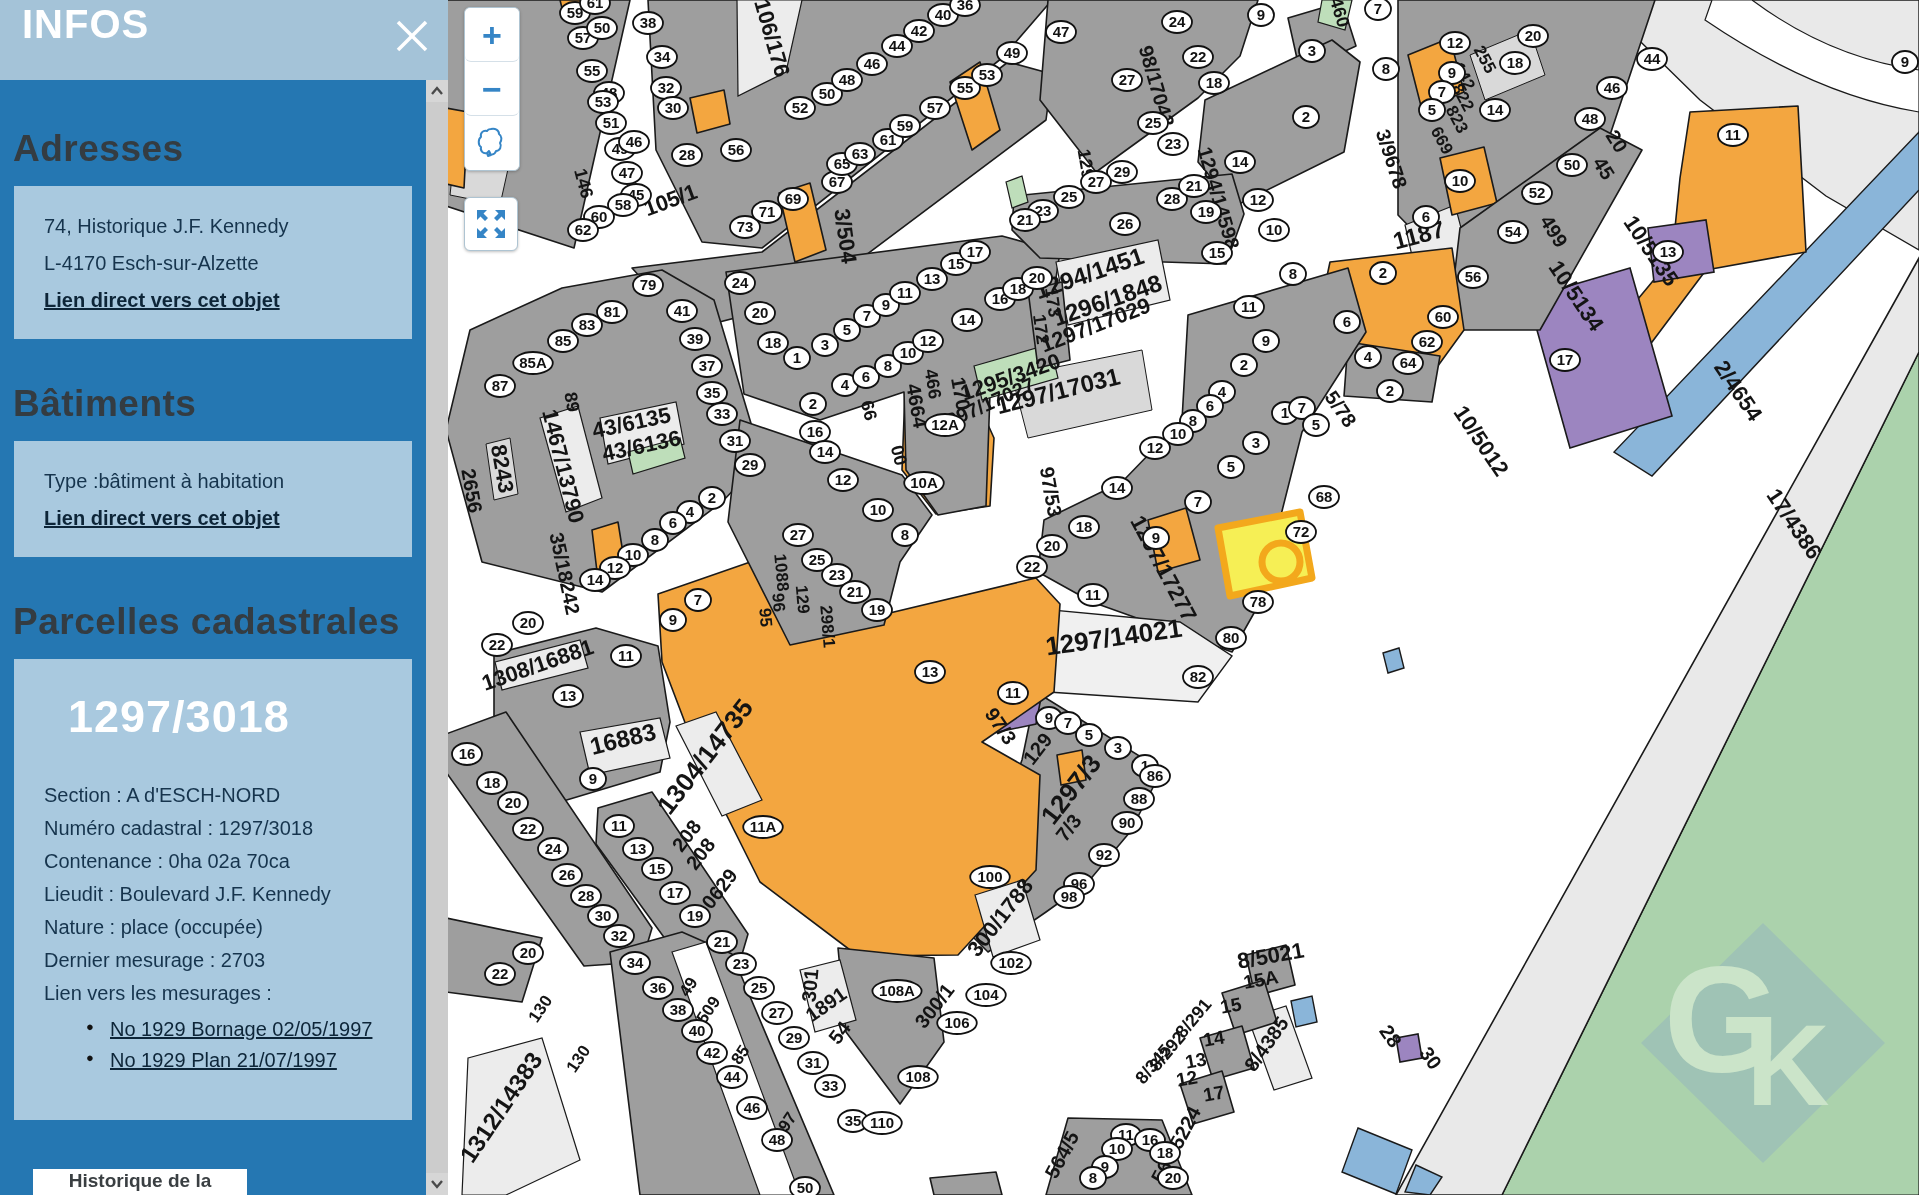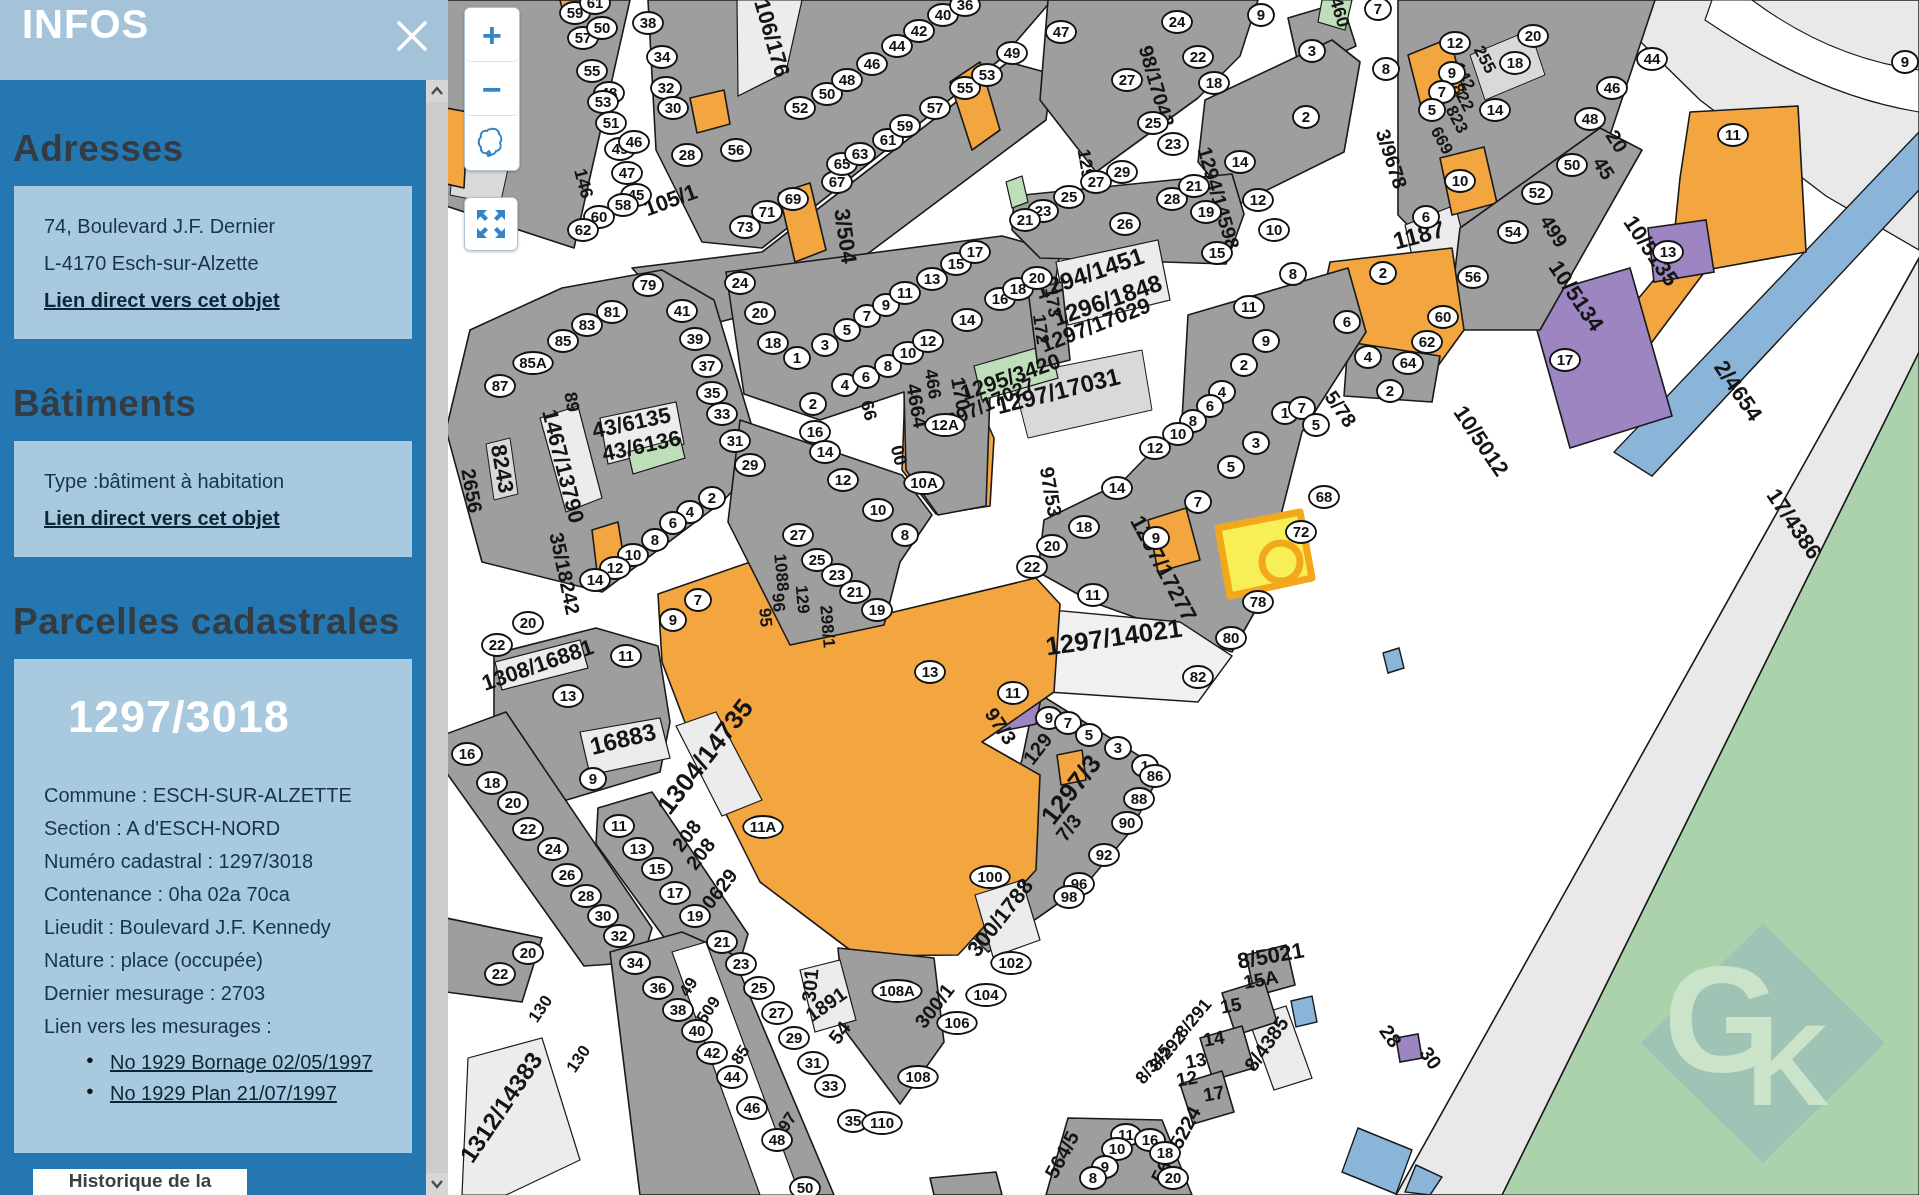--- a/index.html
+++ b/index.html
@@ -68,36 +68,35 @@
 </style>
 </head>
 <body>
 
 <div id="stage">
 
   <aside class="panel">
     <div class="panel-body">
       <h2 class="sec-head first">Adresses</h2>
       <div class="info-box">
-        <div>74, Boulevard J.F. Dernier</div>
+        <div>74, Historique J.F. Kennedy</div>
         <div>L-4170 Esch-sur-Alzette</div>
         <div><a>Lien direct vers cet objet</a></div>
       </div>
 
       <h2 class="sec-head">Bâtiments</h2>
       <div class="info-box">
         <div>Type :bâtiment à habitation</div>
         <div><a>Lien direct vers cet objet</a></div>
       </div>
 
       <h2 class="sec-head">Parcelles cadastrales</h2>
       <div class="parcel-box">
         <div class="parcel-num">1297/3018</div>
         <div id="parcel-details">
-            <div class="detail">Commune : ESCH-SUR-ALZETTE</div>
             <div class="detail">Section : A d'ESCH-NORD</div>
             <div class="detail">Numéro cadastral : 1297/3018</div>
             <div class="detail">Contenance : 0ha 02a 70ca</div>
             <div class="detail">Lieudit : Boulevard J.F. Kennedy</div>
             <div class="detail">Nature : place (occupée)</div>
             <div class="detail">Dernier mesurage : 2703</div>
             <div class="detail">Lien vers les mesurages :</div>
           </div>
         <ul class="mes-list" id="mesurage-links">
             <li><a>No 1929 Bornage 02/05/1997</a></li>

